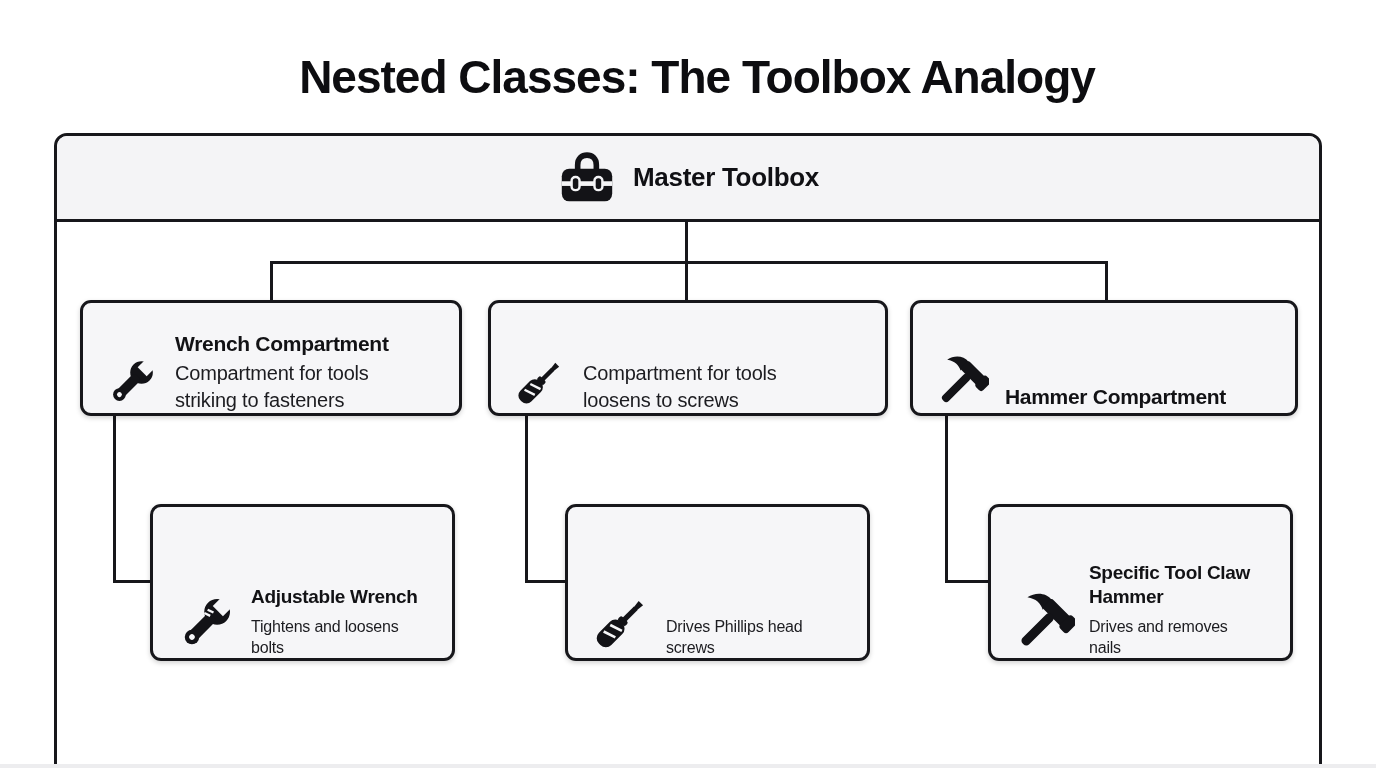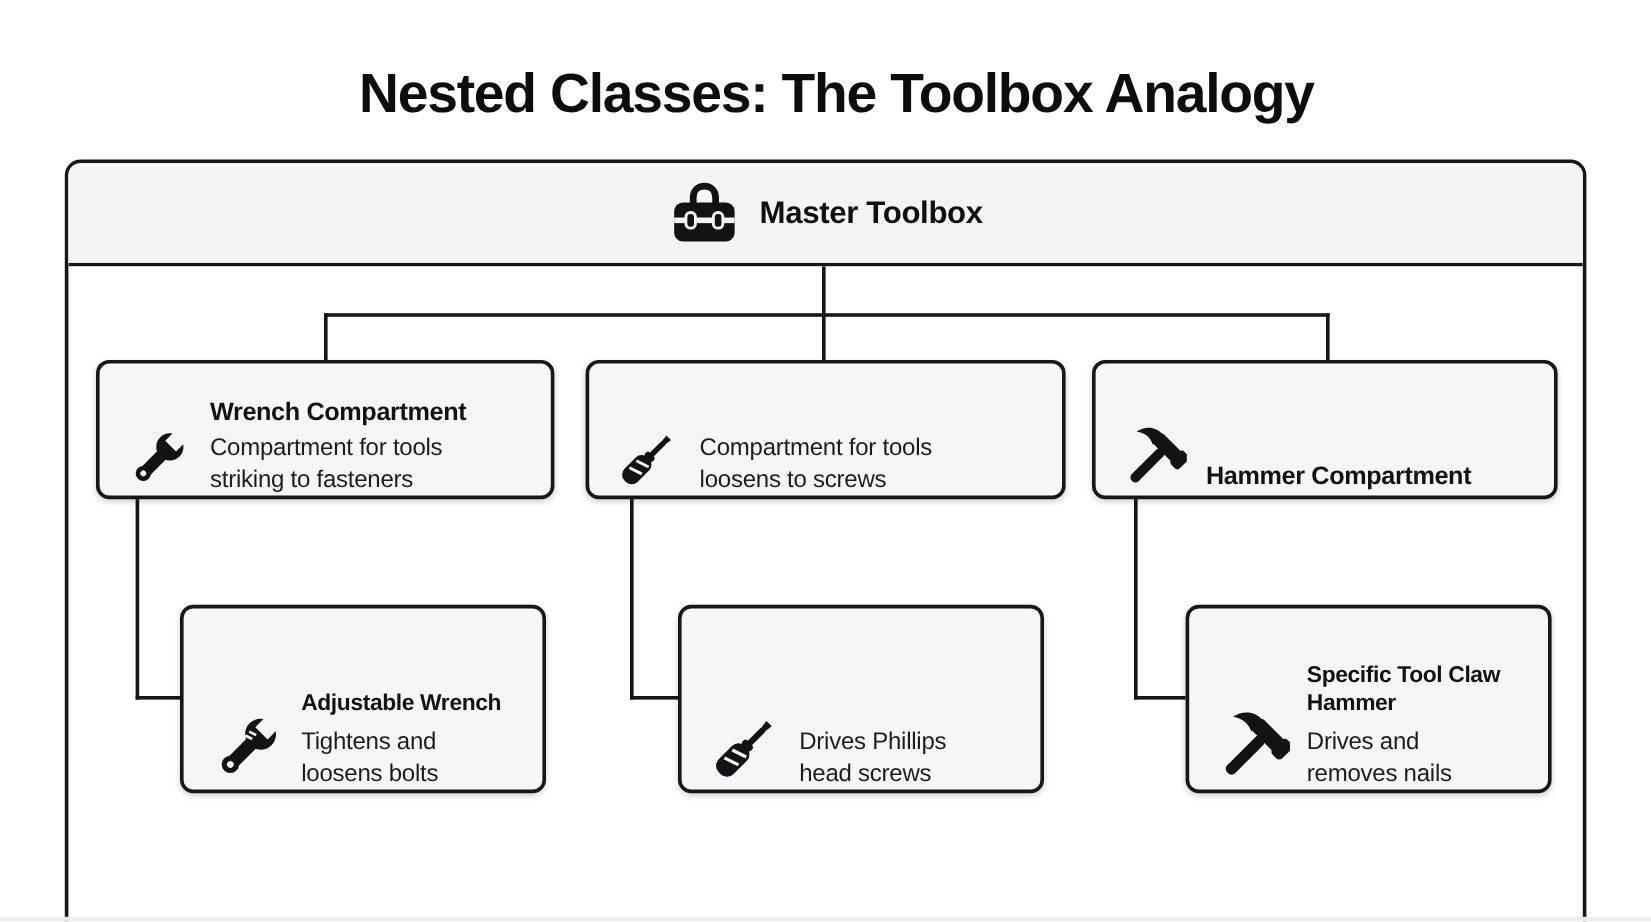--- a/index.html
+++ b/index.html
@@ -26,21 +26,21 @@
   .conn { position:absolute; background:#17171b; }
   .node {
     position:absolute; background:#f6f6f8; border:3px solid #17171b; border-radius:11px;
     display:flex; align-items:flex-end; box-shadow:0 2px 5px rgba(0,0,0,0.18);
   }
   .compartment { height:116px; padding-left:18px; gap:16px; }
   .compartment .node-title { font-size:21px; font-weight:700; white-space:nowrap; letter-spacing:-0.3px; margin-bottom:4px; }
   .compartment .node-desc  { font-size:20px; color:#1c1c20; line-height:1.32; max-width:222px; letter-spacing:-0.2px; }
   .tool { width:305px; height:157px; padding-left:18px; gap:14px; }
   .tool .node-title { font-size:19px; font-weight:700; line-height:1.28; letter-spacing:-0.3px; max-width:170px; margin-bottom:6px; }
-  .tool .node-desc  { font-size:20px; color:#1c1c20; line-height:1.32; max-width:165px; letter-spacing:-0.2px; }
+  .tool .node-desc  { font-size:16px; color:#1c1c20; line-height:1.32; max-width:165px; letter-spacing:-0.2px; }
   .bottom-strip { position:absolute; left:0; bottom:0; width:100%; height:4px; background:#ededef; }
 </style>
 </head>
 <body>
 
 <div class="canvas">
 
   <div class="page-title">Nested Classes: The Toolbox Analogy</div>
 
   <div class="container">

